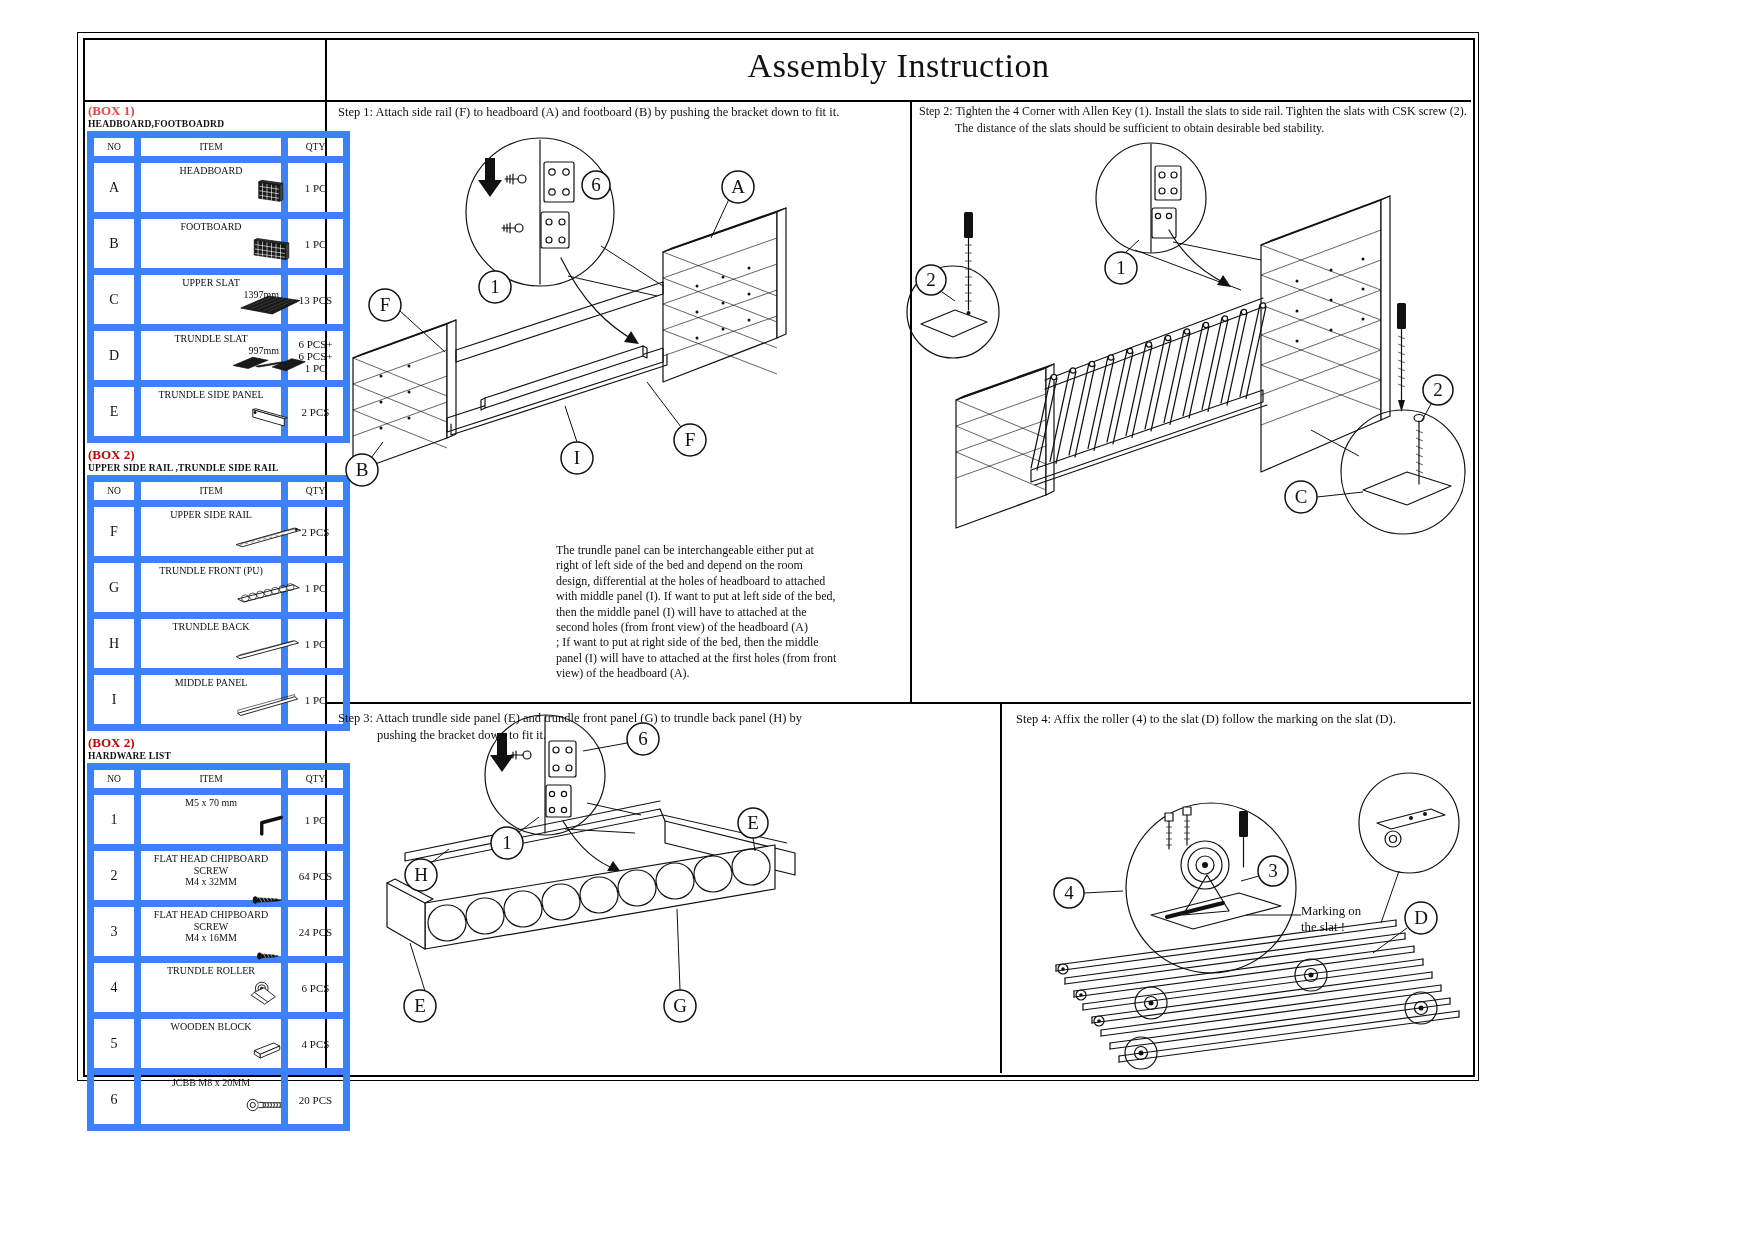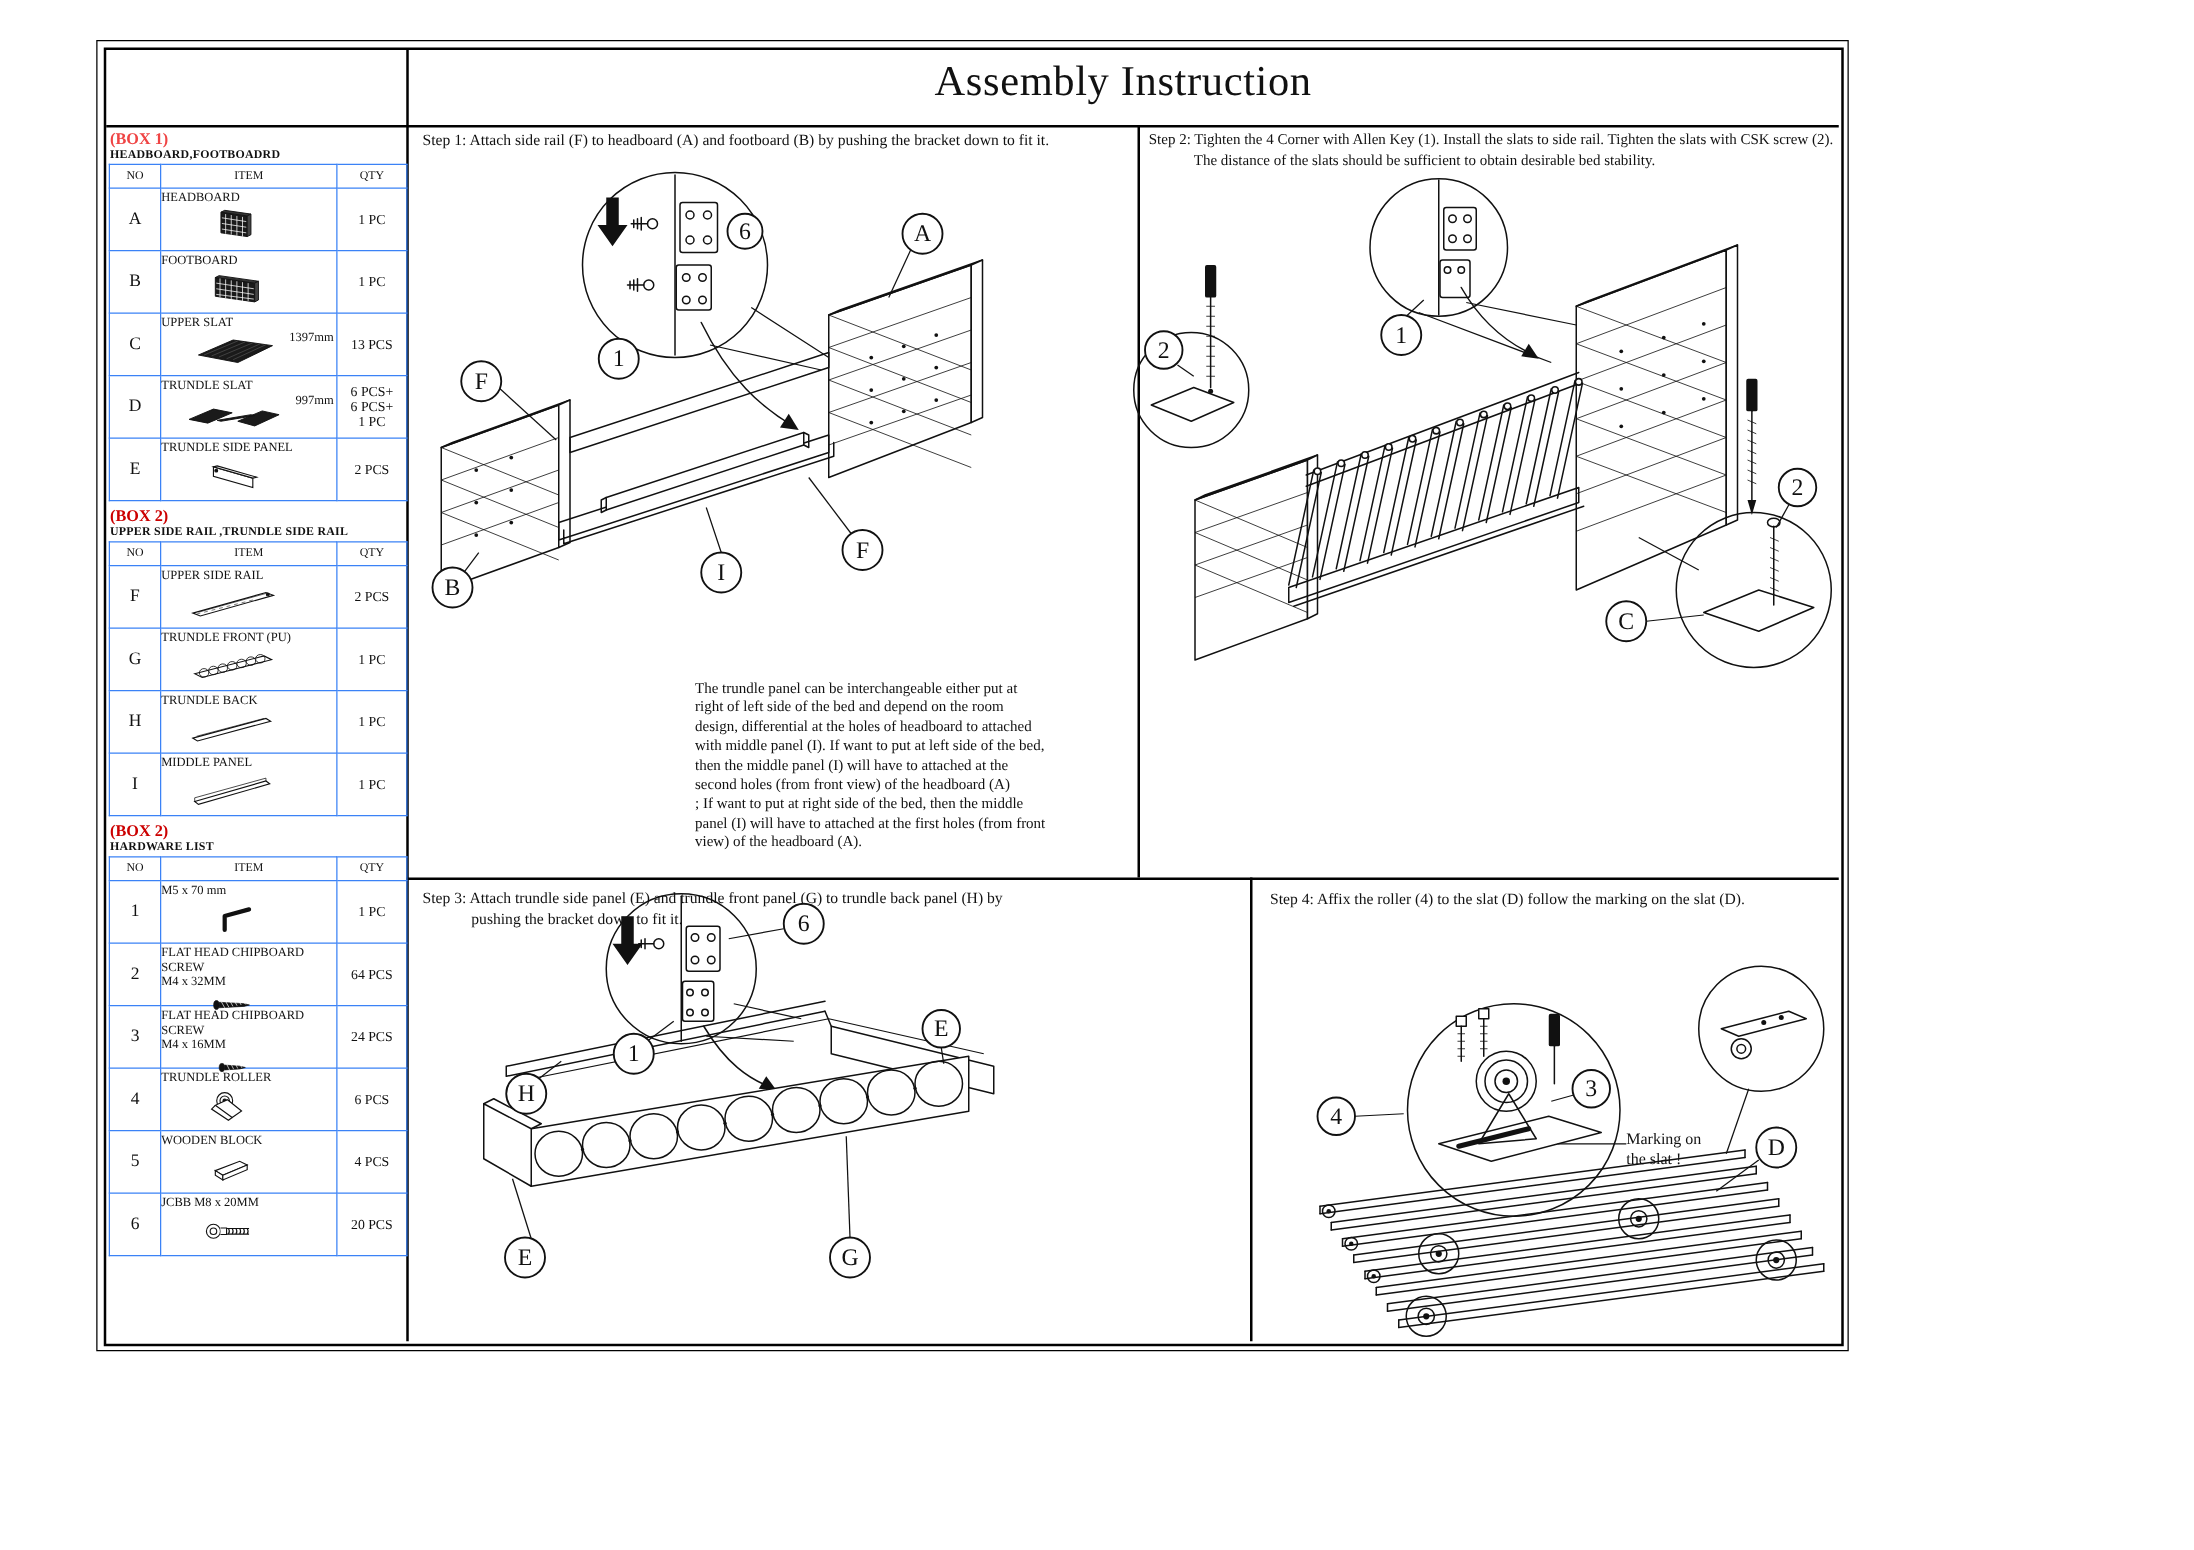--- a/index.html
+++ b/index.html
@@ -13,25 +13,25 @@
   .step-title{position:absolute;font-size:12.5px;white-space:nowrap}
   .step-title.small{font-size:12px}
   .note{position:absolute;white-space:pre-line;font-size:12.8px;line-height:17px}
   .para{position:absolute;white-space:pre-line;font-size:12px;line-height:15.4px;width:292px}
   .mark-note{position:absolute;white-space:pre-line;font-size:12.8px;line-height:16px}
 
   .sidebar{position:absolute;left:87px;top:99px;width:238px}
   .box-label{font-weight:bold;font-size:13px;margin:4px 0 0 1px}
   .box-subtitle{font-weight:bold;font-size:9.5px;margin:0 12px 2px 1px;letter-spacing:0.2px}
   .parts-table{border-collapse:collapse;width:237px;table-layout:fixed;border:1.5px solid #000}
-  .parts-table th,.parts-table td{border:1px solid #3b82f6;padding:0}
+  .parts-table th,.parts-table td{border:7px solid #3b82f6;padding:0}
   .parts-table th{font-weight:normal;font-size:9.5px;height:18px}
   th.c-no{width:40px}th.c-item{width:140px}th.c-qty{width:55px}
   .no-cell{font-size:14px;text-align:center;height:49px}
-  .item-cell{position:relative;vertical-align:top}
+  .item-cell{position:relative;text-align:center;vertical-align:top}
   .item-name{font-size:10px;line-height:1.15;padding-top:2px;white-space:pre-line}
   .item-dim{position:absolute;right:2px;top:14px;font-size:10px}
   .item-icon{line-height:0;margin-top:1px}
   .qty-cell{font-size:11px;text-align:center;white-space:pre-line}
 
   svg{position:absolute;overflow:visible}
   .ln{stro ke:#111}
   .ln{stroke:#111;fill:none;stroke-width:1.2;stroke-linecap:round;stroke-linejoin:round}
   .lnf{stroke:#111;fill:#fff;stroke-width:1.2;stroke-linejoin:round}
   .lat{stroke:#111;fill:none;stroke-width:0.65}

